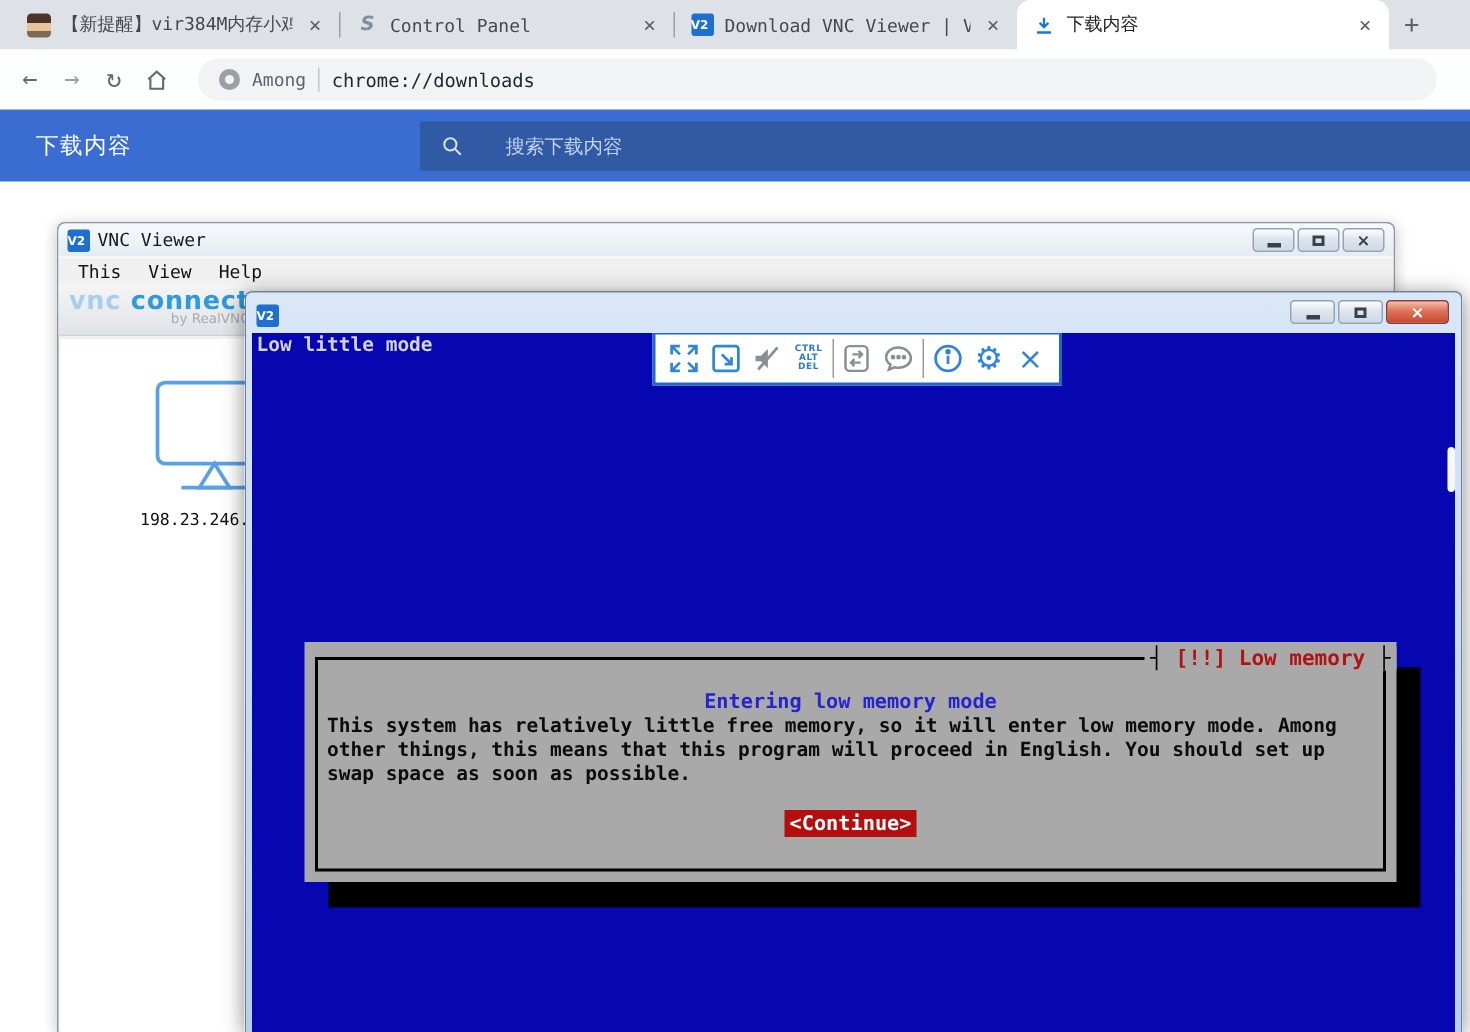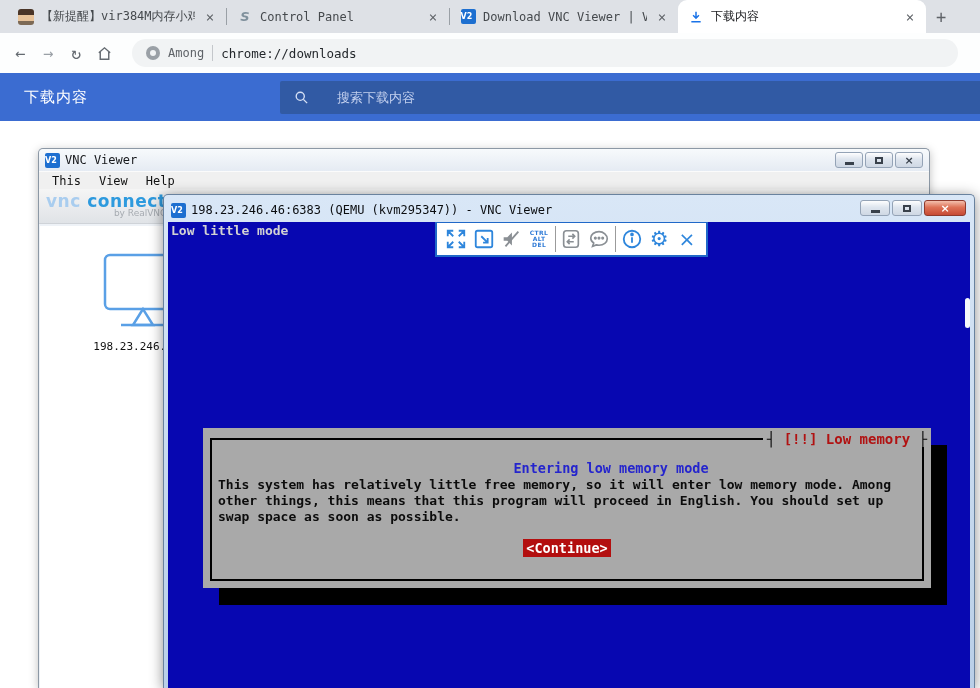--- a/index.html
+++ b/index.html
@@ -78,21 +78,21 @@
   .gear { font-family:"DejaVu Sans",sans-serif; font-size:21px; color:#2e86dc; line-height:21px; }
   .tbx { font-family:"DejaVu Sans",sans-serif; font-size:20px; color:#2e86dc; line-height:20px; }
 
   
   .dlg-shadow { position:absolute; left:51px; top:223px; width:728px; height:160px; background:#000; }
   .dlg { position:absolute; left:35px; top:206px; width:728px; height:160px; background:#a9a9a9; font-weight:bold; }
   .dlg-border { position:absolute; left:7px; right:7px; top:10px; bottom:7px; border:2px solid #000; }
   .dlg-title { position:absolute; left:0; top:3px; width:100%; text-align:right; font-size:14px; }
   .dlg-title .inner { background:#a9a9a9; padding:0 4px; color:#000; }
   .dlg-title .red { color:#b11212; }
-  .dlg-heading { position:absolute; left:0; top:32px; width:100%; text-align:center; font-size:13.5px; color:#2525cd;margin-left:44px; }
+  .dlg-heading { position:absolute; left:0; top:32px; width:100%; text-align:center; font-size:13.5px; color:#2525cd; }
   .dlg-body { position:absolute; left:15px; top:49px; font-size:13px; color:#0c0c0c; line-height:16px; white-space:nowrap; }
   .dlg-btnrow { position:absolute; left:0; top:110px; width:100%; text-align:center; }
   .dlg-btn { display:inline-block; background:#b30f0f; color:#fff; font-size:13.5px; padding:1px 3px; }
 </style>
 </head>
 <body>
 
 <div class="tabstrip">
   <div class="tab" style="width:218px">
     <span class="fav fav-avatar"></span>
@@ -189,21 +189,20 @@
         <path d="M24 73 H70" stroke="#5aa0e6" stroke-width="2.5"></path>
       </svg>
       <div class="lbl">198.23.246.46:6</div>
     </div>
   </div>
 </div>
 
 <div class="win2">
   <div class="titlebar">
     <span class="v2badge">V2</span>
-    <span>198.23.246.46:6383 (QEMU (kvm295347)) - VNC Viewer</span>
     <span class="btns">
       <span class="winbtn">
           <span class="bar"></span>
         </span>
       <span class="winbtn">
           <span class="box"></span>
         </span>
       <span class="winbtn red">
           <span class="x">×</span>
         </span>

